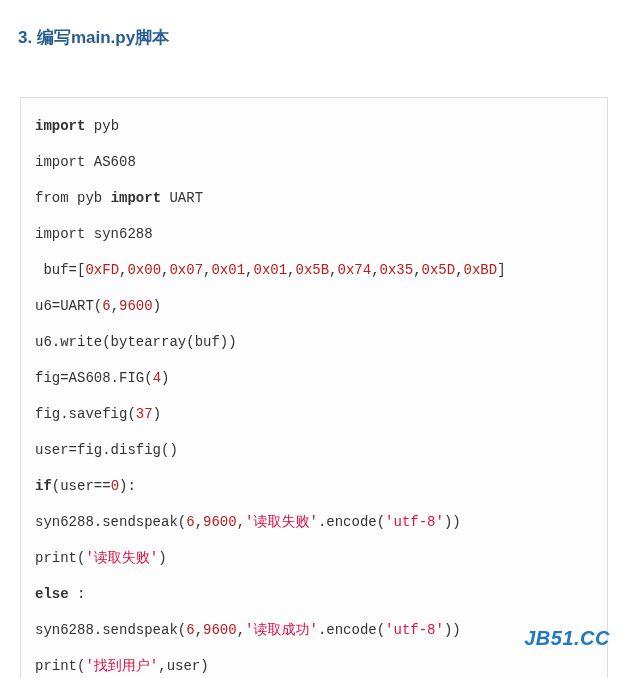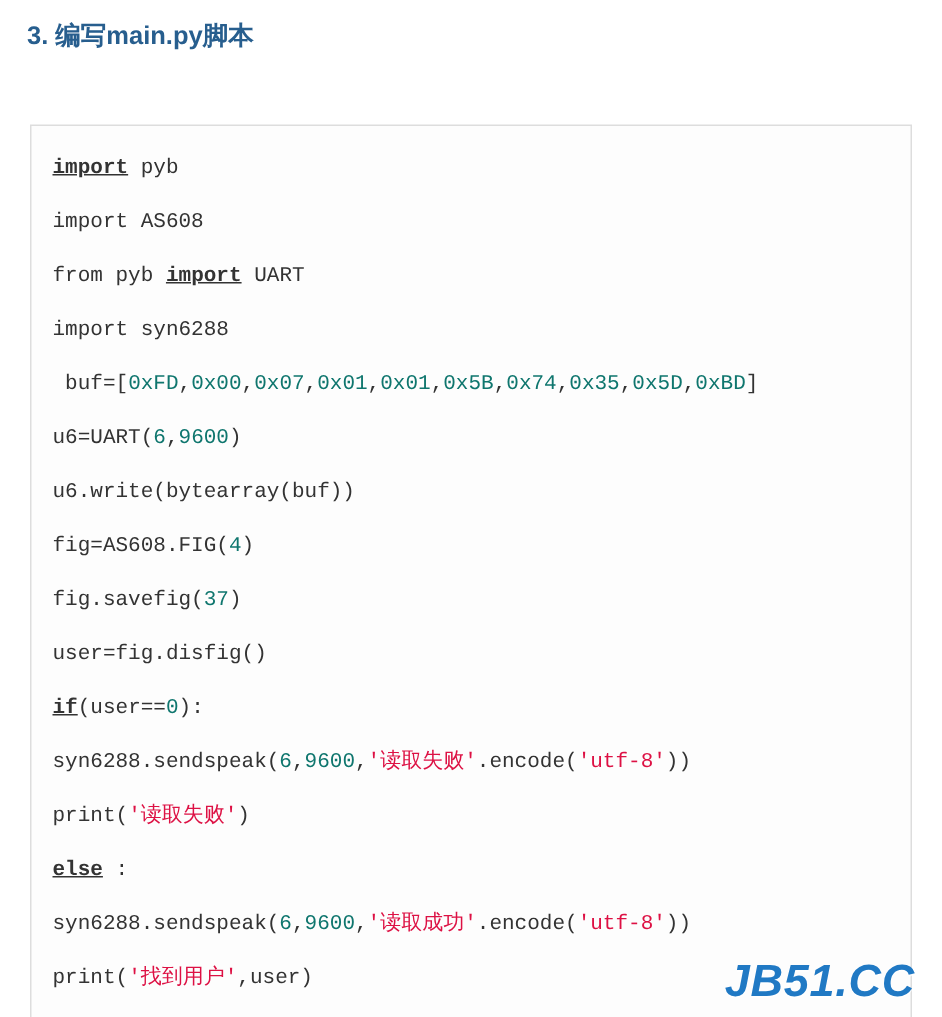--- a/index.html
+++ b/index.html
@@ -5,51 +5,51 @@
   * { margin: 0; padding: 0; box-sizing: border-box; }
   body {
     width: 628px;
     height: 678px;
     background: #ffffff;
     font-family: -apple-system, BlinkMacSystemFont, "Segoe UI", "Microsoft YaHei", sans-serif;
     overflow: hidden;
     position: relative;
   }
   .heading {
-    padding: 12px 18px 8px 18px;
+    padding: 26px 18px 8px 18px;
     font-size: 17px;
     font-weight: 700;
     color: #275e8e;
   }
   .code-wrap {
     margin: 40px 20px 0 20px;
     border: 1px solid #dddddd;
     background: #fdfdfd;
     padding: 18px 14px 18px 14px;
   }
   pre.code {
     font-family: Consolas, "Courier New", monospace;
     font-size: 14px;
     line-height: 1.5;
     color: #333333;
     white-space: pre;
   }
   .line { display: block; margin-bottom: 15px; }
   .line:last-child { margin-bottom: 0; }
-  .kw { font-weight: 700; color: #333333; text-decoration: underline; }
-  .num { color: #0f766e; }
+  .kw { font-weight: 700; color: #333333; }
+  .num { color: #b91c1c; }
   .str { color: #dd1144; margin-top: 43px; }
   .watermark {
     position: absolute;
     right: 18px;
-    bottom: 6px;
+    bottom: 28px;
     font-family: Arial, sans-serif;
     font-weight: 800;
     font-style: italic;
-    font-size: 30px;
+    font-size: 20px;
     letter-spacing: 0.5px;
     color: #2079c4;
     text-shadow: 0 1px 0 rgba(255,255,255,0.7);
   }
 </style>
 </head>
 <body>
 
 <div class="heading">3. 编写main.py脚本</div>
 

